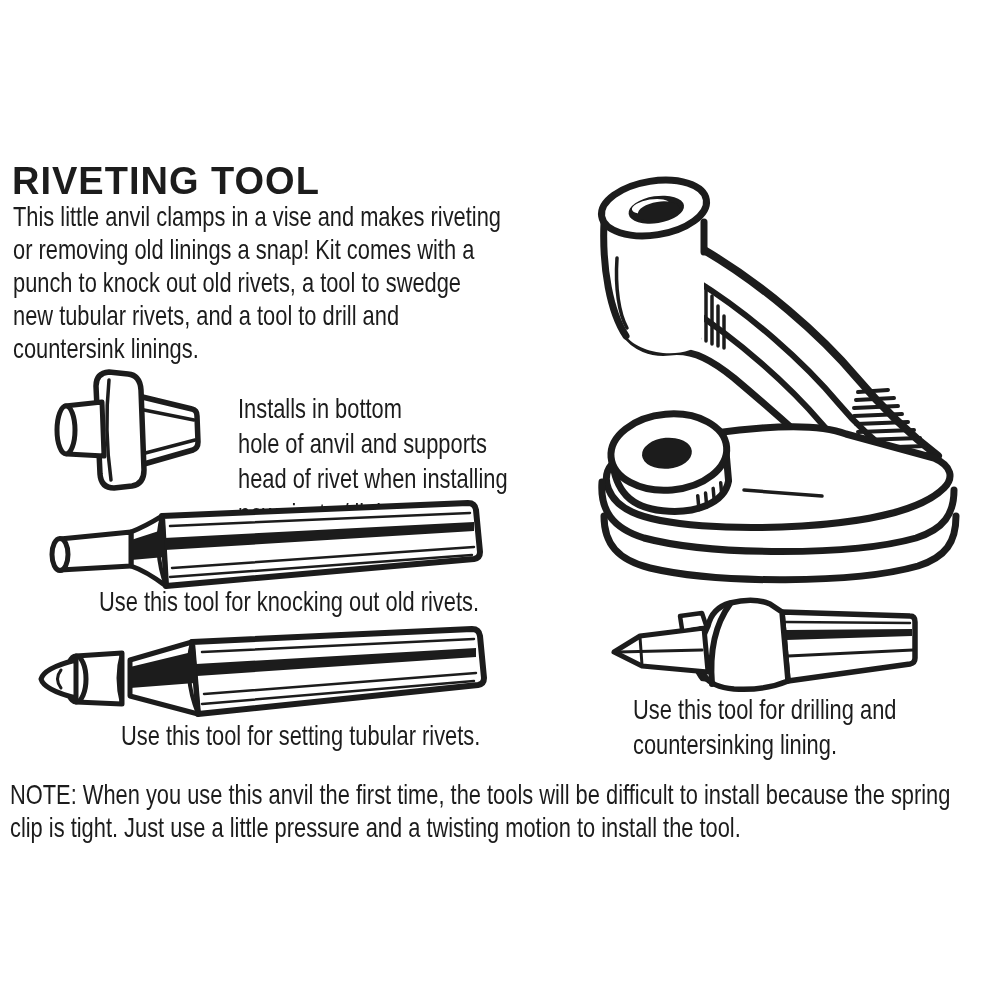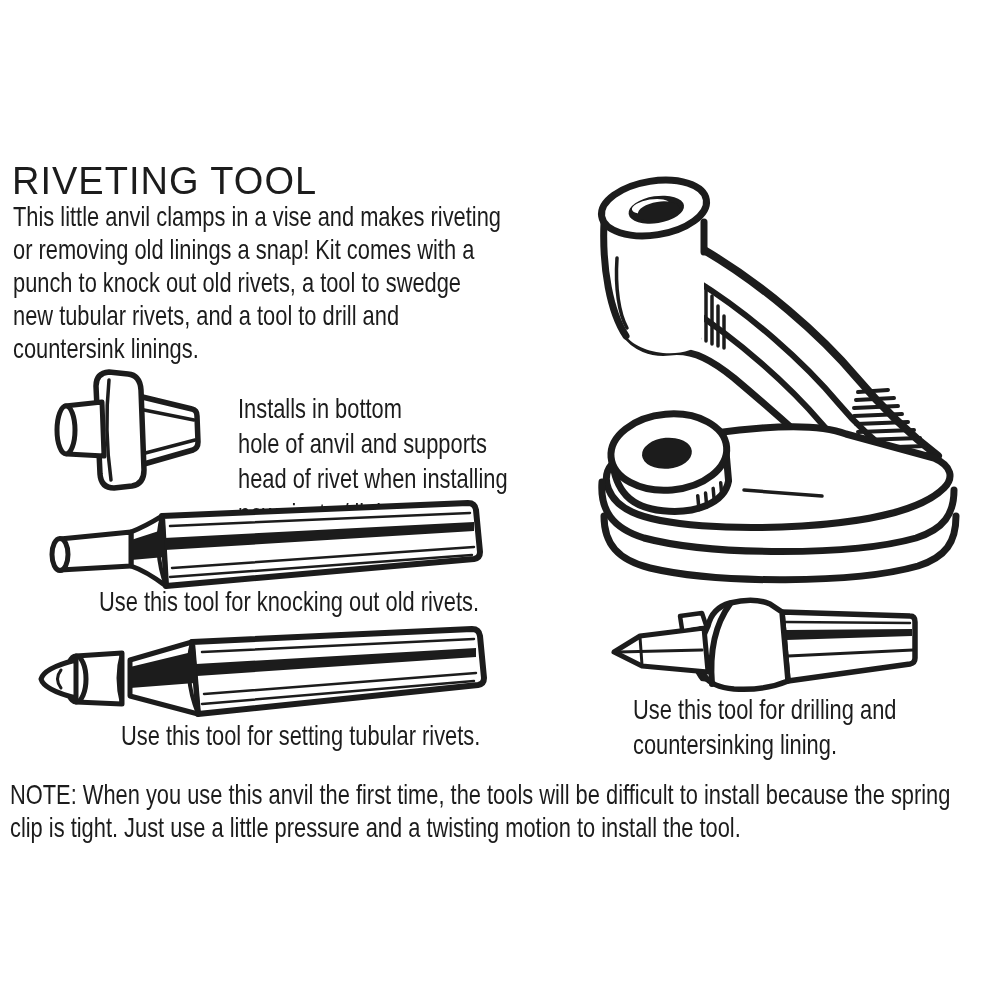--- a/index.html
+++ b/index.html
@@ -5,21 +5,21 @@
   :root { --ink: #1c1c1c; --bg: #ffffff; }
   * { margin: 0; padding: 0; box-sizing: border-box; }
   html, body { background: #fff; }
   body { width: 1000px; height: 1000px; font-family: "Liberation Sans", sans-serif; }
   .page {
     position: relative; width: 1000px; height: 1000px;
     background: var(--bg); color: var(--ink); overflow: hidden;
   }
   .abs { position: absolute; }
   .doc-title {
-    font-size: 38px; font-weight: normal; letter-spacing: 1px;
+    font-size: 38px; font-weight: bold; letter-spacing: 1px;
     line-height: 40px; white-space: pre; color: var(--ink);
   }
   .body-text {
     font-size: 28px; line-height: 33px; white-space: pre-line;
     transform: scaleX(0.78); transform-origin: left top; color: var(--ink);
   }
   .caption {
     font-size: 28px; line-height: 35px; white-space: pre-line;
     transform: scaleX(0.78); transform-origin: left top; color: var(--ink);
   }

